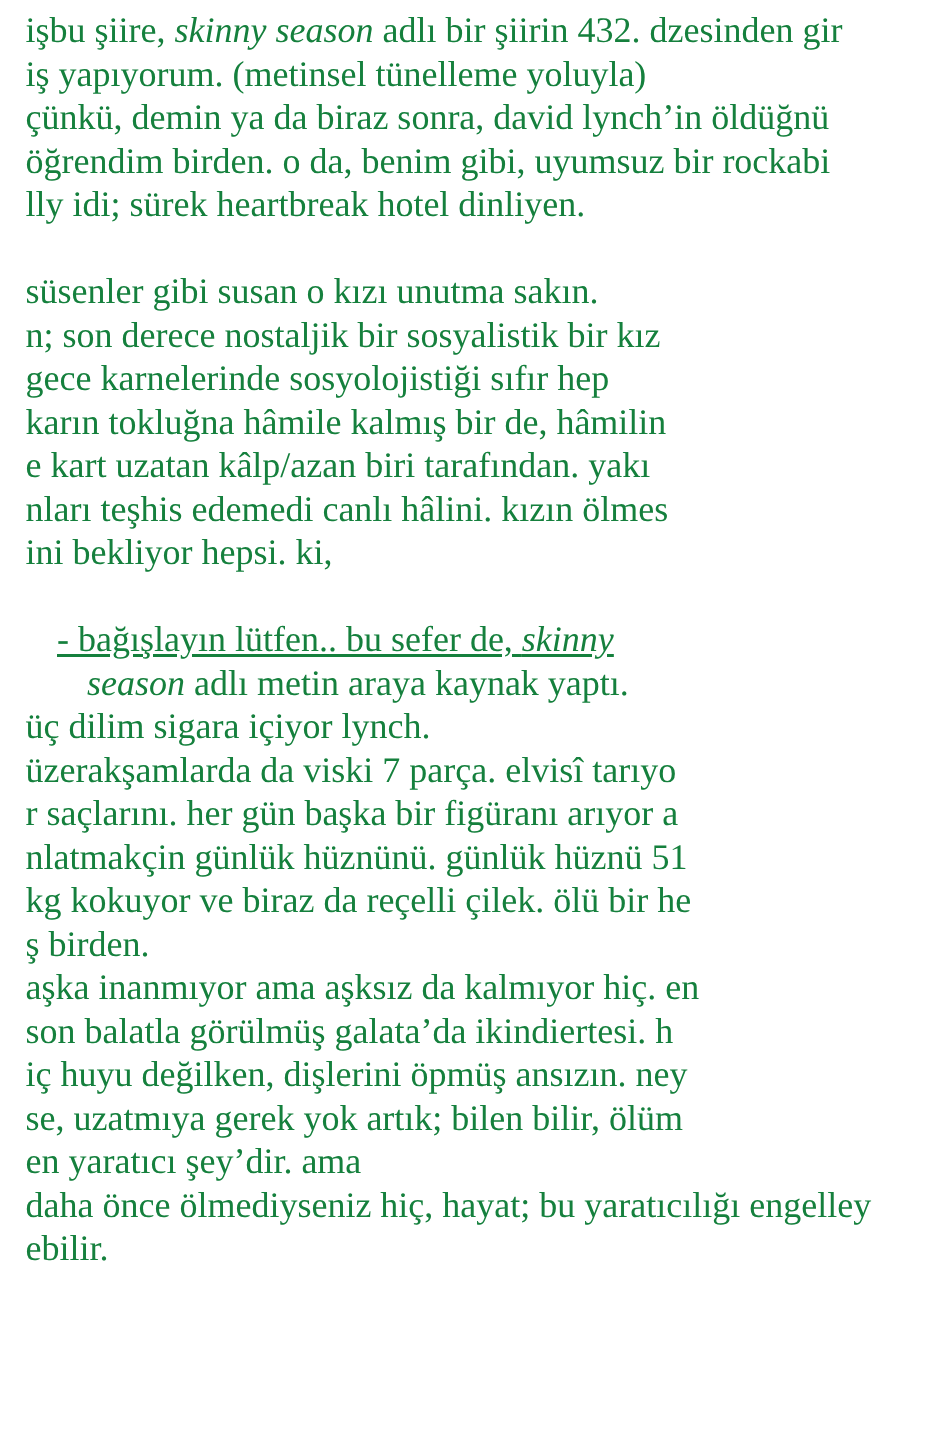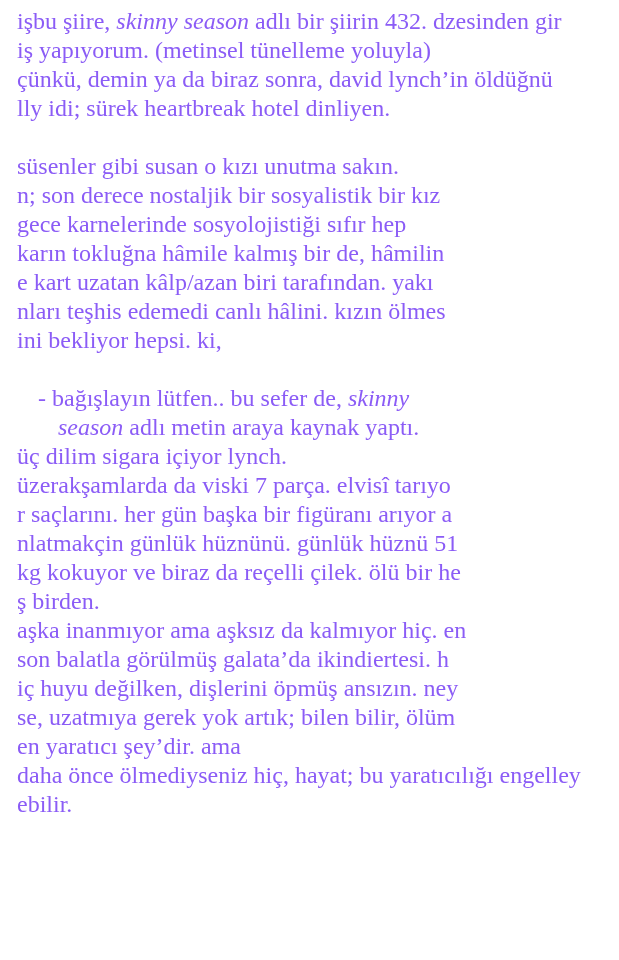--- a/index.html
+++ b/index.html
@@ -11,41 +11,42 @@
     width: 619px;
     height: 960px;
     overflow: hidden;
   }
   .page {
     box-sizing: border-box;
     width: 619px;
     height: 960px;
     padding: 7px 8px 0 17px;
     background: #ffffff;
-    color: #8b5cf6;
+    color: #15803d;
     font-family: "Liberation Serif", serif;
     font-size: 24px;
     line-height: 29px;
   }
   .line {
     white-space: pre;
     height: 29px;
   }
-  .indent-1 { padding-left: 21px; }
+  .indent-1 { padding-left: 21px; text-decoration: underline; }
   .indent-2 { padding-left: 41px; }
   em { font-style: italic; }
 </style>
 </head>
 <body>
 
 <div class="page">
   <div>
       <div class="line"><span>işbu şiire, </span><em>skinny season</em><span> adlı bir şiirin 432. dzesinden gir</span></div>
       <div class="line"><span>iş yapıyorum. (metinsel tünelleme yoluyla)</span></div>
       <div class="line"><span>çünkü, demin ya da biraz sonra, david lynch’in öldüğnü</span></div>
+      <div class="line"><span>öğrendim birden. o da, benim gibi, uyumsuz bir rockabi</span></div>
       <div class="line"><span>lly idi; sürek heartbreak hotel dinliyen.</span></div>
       <div class="line">&nbsp;</div>
       <div class="line"><span>süsenler gibi susan o kızı unutma sakın.</span></div>
       <div class="line"><span>n; son derece nostaljik bir sosyalistik bir kız</span></div>
       <div class="line"><span>gece karnelerinde sosyolojistiği sıfır hep</span></div>
       <div class="line"><span>karın tokluğna hâmile kalmış bir de, hâmilin</span></div>
       <div class="line"><span>e kart uzatan kâlp/azan biri tarafından. yakı</span></div>
       <div class="line"><span>nları teşhis edemedi canlı hâlini. kızın ölmes</span></div>
       <div class="line"><span>ini bekliyor hepsi. ki,</span></div>
       <div class="line">&nbsp;</div>

